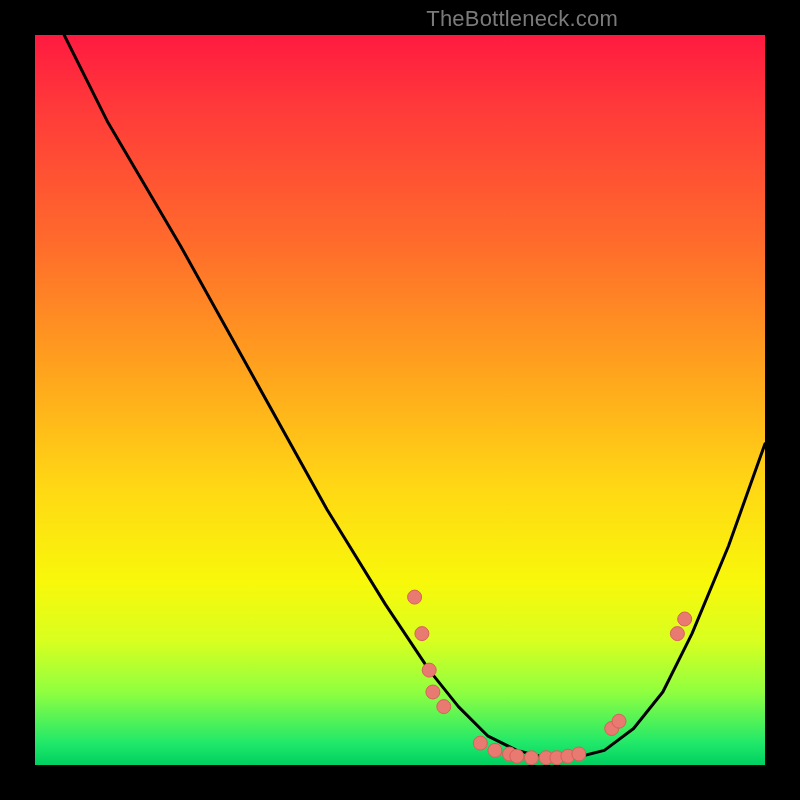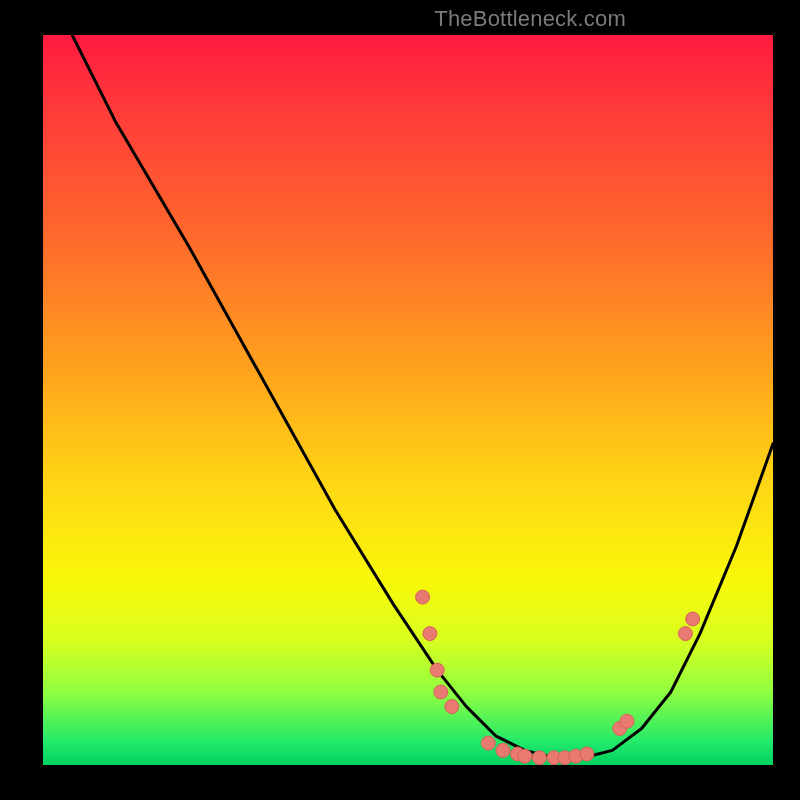--- a/index.html
+++ b/index.html
@@ -6,21 +6,21 @@
     margin: 0;
     padding: 0;
     width: 800px;
     height: 800px;
     background: #000;
     overflow: hidden;
     font-family: Arial, Helvetica, sans-serif;
   }
   .frame {
     position: absolute;
-    left: 8px;
+    left: 0;
     top: 0;
     width: 636px;
     height: 800px;
     background: #000;
     text-align: center;
   }
   .plot-area {
     position: absolute;
     left: 35px;
     top: 35px;

